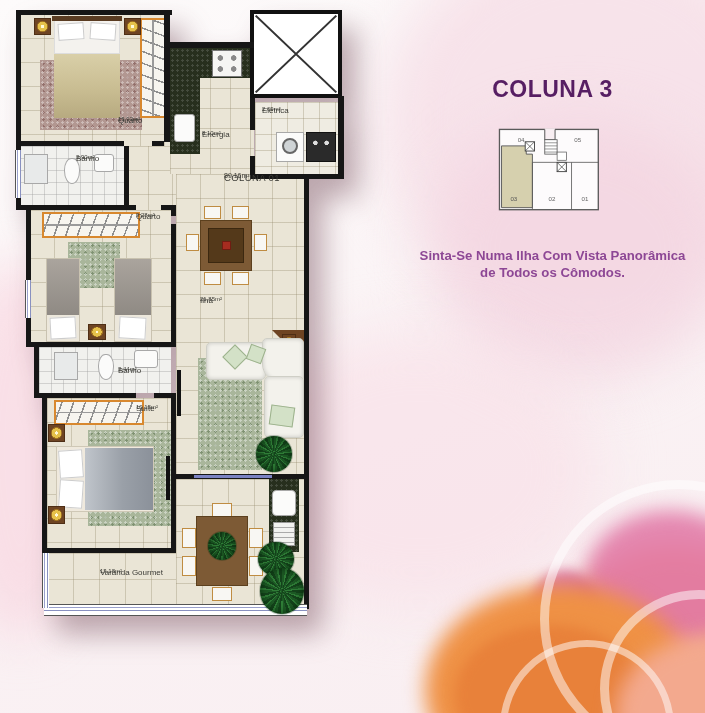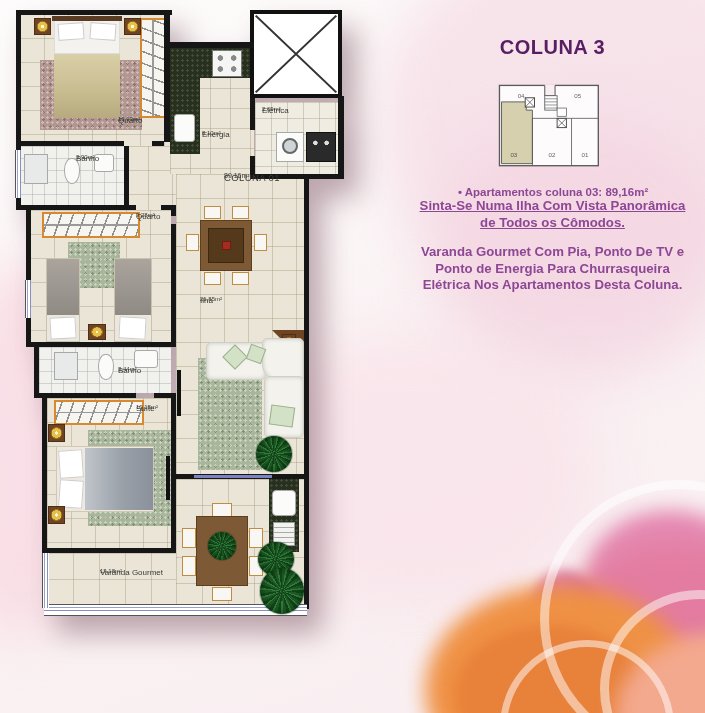--- a/index.html
+++ b/index.html
@@ -40,25 +40,25 @@
   .glass-h{z-index:25;background:repeating-linear-gradient(180deg,#555 0 1px,#fff 1px 3px,#9aa0cc 3px 4px,#fff 4px 6px,#8890c0 6px 7px,#fff 7px 11px,#555 11px 12px);}
   .glass-v{z-index:25;background:repeating-linear-gradient(90deg,#555 0 1px,#fff 1px 2.5px,#9aa0cc 2.5px 3.5px,#fff 3.5px 5px,#8890c0 5px 6px,#fff 6px 7px);}
   .shaft{background:#fff;border:4px solid #111;z-index:6;}
   .rlabel{text-align:center;color:#3a3a35;z-index:30;}
   .rlabel .n{display:block;font-size:8px;line-height:9px;}
   .rlabel .a{display:block;font-size:6px;line-height:7px;}
   .rlabel.big .n{font-size:9.5px;line-height:11px;letter-spacing:.4px;}
   .rlabel.big .a{font-size:7px;line-height:8px;}
   
   #panel{position:absolute;left:400px;top:0;width:305px;z-index:10;}
-  .ptitle{margin-top:36px;text-align:center;font-size:20px;font-weight:800;color:#571e63;letter-spacing:.5px;}
+  .ptitle{margin-top:76px;text-align:center;font-size:23px;font-weight:800;color:#571e63;letter-spacing:.5px;}
   .keywrap{margin:12px auto 0;width:124px;}
   .bullet{margin:6px 0 0 58px;font-size:11.5px;font-weight:700;color:#8d4795;}
   .para{margin:0 auto;width:284px;text-align:center;font-size:13.2px;line-height:16.5px;font-weight:700;color:#8d4795;}
-  .para1{text-decoration:underline;}
+  .para1{margin-top:24px;}
   .para2{margin-top:13px;}
 </style>
 </head>
 <body>
 
 <div id="canvas">
 
   <div class="blob" style="left:380px;top:-70px;width:420px;height:380px;background:rgba(246,224,232,.9);filter:blur(30px);"></div>
   <div class="blob" style="left:430px;top:120px;width:300px;height:260px;background:rgba(243,212,224,.75);filter:blur(28px);"></div>
   <div class="blob" style="left:-50px;top:260px;width:140px;height:380px;background:rgba(247,206,218,.55);filter:blur(24px);"></div>
@@ -294,18 +294,16 @@
           </g>
         <rect x="64" y="36" width="9" height="8" fill="#fff" stroke="#5a5a5a" stroke-width="0.7"></rect>
         <text x="29" y="26" font-size="6" fill="#666" text-anchor="middle" font-family="Liberation Sans, sans-serif">04</text>
         <text x="84" y="26" font-size="6" fill="#666" text-anchor="middle" font-family="Liberation Sans, sans-serif">05</text>
         <text x="22" y="84" font-size="6" fill="#555" text-anchor="middle" font-family="Liberation Sans, sans-serif">03</text>
         <text x="59" y="84" font-size="6" fill="#666" text-anchor="middle" font-family="Liberation Sans, sans-serif">02</text>
         <text x="91" y="84" font-size="6" fill="#666" text-anchor="middle" font-family="Liberation Sans, sans-serif">01</text>
       </svg>
     </div>
 
-    <div class="bullet">• Apartamentos coluna 03: 89,16m²</div>
     <div class="para para1">Sinta-Se Numa Ilha Com Vista Panorâmica de Todos os Cômodos.</div>
-    <div class="para para2">Varanda Gourmet Com Pia, Ponto De TV e Ponto de Energia Para Churrasqueira Elétrica Nos Apartamentos Desta Coluna.</div>
   </div>
 
 </div>
 
 </body></html>

